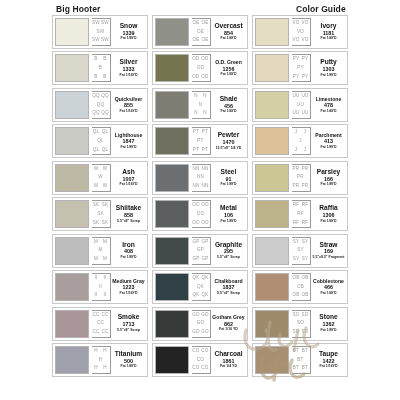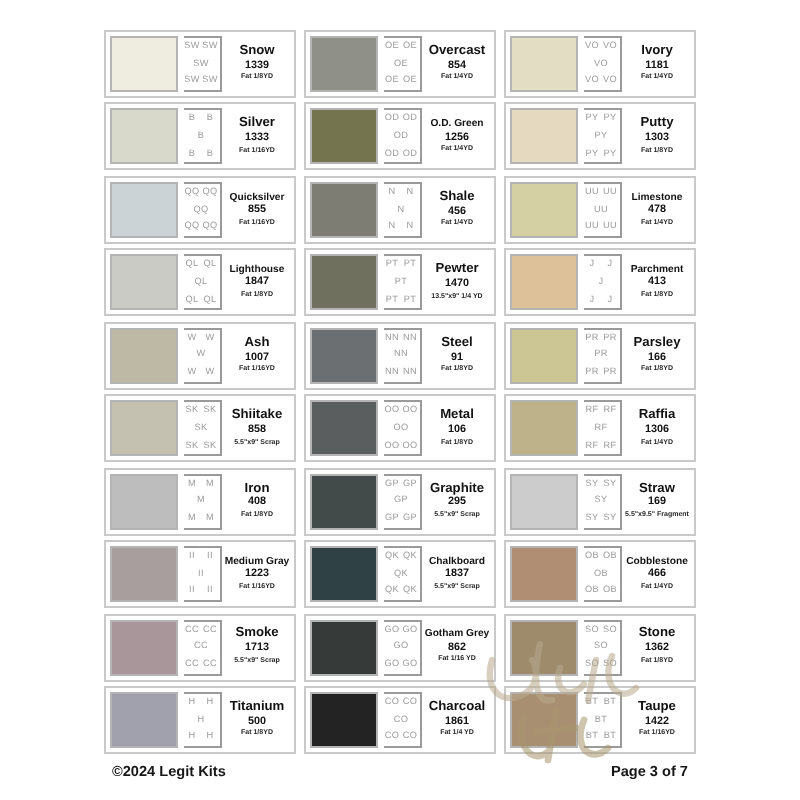--- a/index.html
+++ b/index.html
@@ -137,20 +137,24 @@
     pointer-events: none;
     opacity: .55;
   }
   .watermark svg { width: 100%; height: 100%; }
 </style>
 </head>
 <body>
 
 <div id="page">
 
+  <div class="head-row">
+    <div class="head-title" id="kit-title">Big Hooter</div>
+    <div class="head-title" id="guide-title">Color Guide</div>
+  </div>
 
   <div class="columns" id="columns-root">
       <div class="column">
         <div class="entry">
           <div class="swatch" style="background: rgb(239, 236, 224);"></div>
           <div class="codes">
             <span>SW</span>
             <span>SW</span>
             <span class="c-mid">SW</span>
             <span>SW</span>
@@ -615,18 +619,14 @@
       </g>
       <g fill="none" stroke="#a8966f" stroke-width="3.4" stroke-linecap="round">
         <path d="M22 58 C18 74, 26 82, 34 76"></path>
         <path d="M38 56 L34 80"></path>
         <path d="M28 66 L48 64"></path>
         <path d="M52 60 C46 74, 56 82, 64 74"></path>
       </g>
     </svg>
   </div>
 
-  <div class="footer">
-    <div class="foot-text" id="copyright">©2024 Legit Kits</div>
-    <div class="foot-text" id="pagenum">Page 3 of 7</div>
-  </div>
 
 </div>
 
 </body></html>

